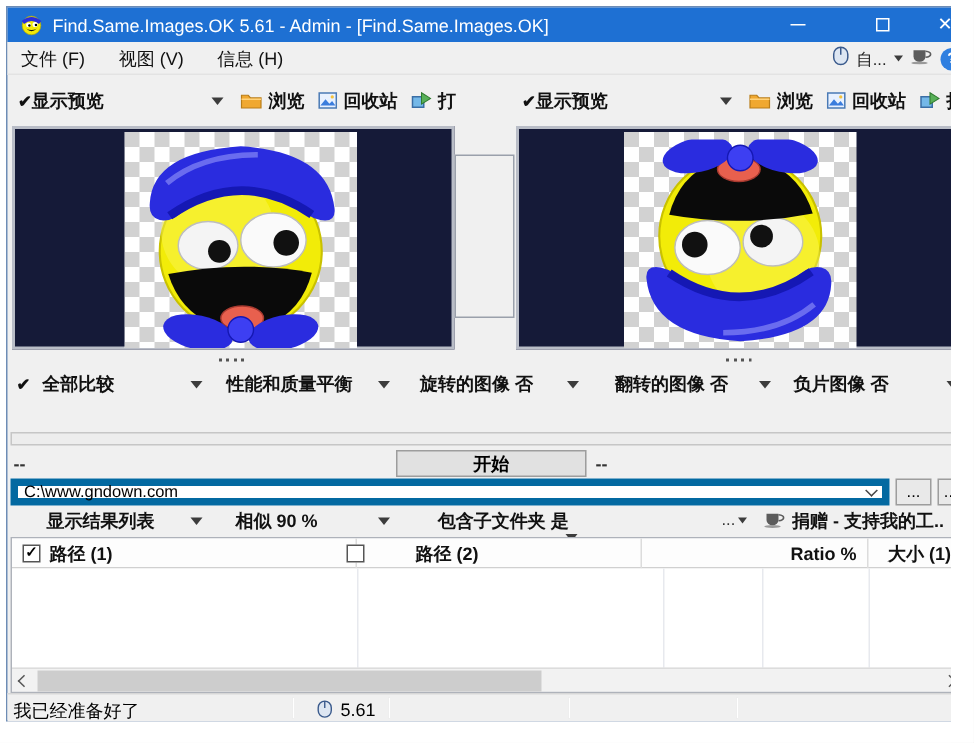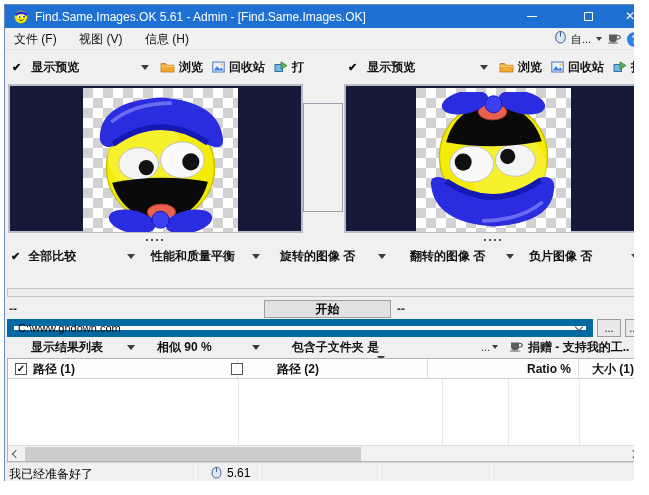--- a/index.html
+++ b/index.html
@@ -28,21 +28,21 @@
   .arr.sm { border-left-width:3px; border-right-width:3px; border-top-width:4px; }
   .chev { display:inline-block; width:6px; height:6px; border-right:1.5px solid #444; border-bottom:1.5px solid #444; transform:rotate(45deg); margin-top:-3px; }
 
   .help-circle { width:15px; height:15px; border-radius:50%; background:#2f7fe0; color:#fff; font-size:10px; font-weight:bold; text-align:center; line-height:15px; }
 
   
   .panel-toolbar { position:absolute; top:50px; height:24px; display:flex; align-items:center; font-size:12px; font-weight:bold; color:#111; }
   .pt-left { left:3px; width:296px; }
   .pt-right{ left:339px; width:299px; }
   .combo-preview { display:flex; align-items:center; width:165px; }
-  .combo-preview .lbl { margin-left:10px; }
+  .combo-preview .lbl { }
   .combo-preview .arr { margin-left:auto; margin-right:2px; }
   .tb-btn { display:flex; align-items:center; gap:4px; margin-left:9px; white-space:nowrap; }
   .check-glyph { font-size:11px; margin-left:4px; }
 
   
   .preview { position:absolute; top:79px; height:149px; background:#151a38; border:2px solid #b9bdc7; }
   .prev-left { left:3px; width:295px; }
   .prev-right{ left:339px; width:296px; }
   .artwork { position:absolute; top:2px; width:155px; height:144px;
              background:repeating-conic-gradient(#ffffff 0% 25%, #d2d2d2 0% 50%); background-size:20px 20px; }
@@ -63,21 +63,21 @@
   
   .msgbar { position:absolute; left:2px; top:260px; width:635px; height:20px; background:#f4f4f4; border:1px solid #b5b5b5;
             font-size:12px; font-weight:bold; text-align:center; line-height:18px; color:#000; }
   .progress { position:absolute; left:2px; top:283px; width:635px; height:9px; background:#ededed; border:1px solid #c6c6c6; }
   .dash { position:absolute; top:297px; font-size:12px; font-weight:bold; color:#333; }
   .dash-l { left:4px; } .dash-r { left:392px; }
   .start-btn { position:absolute; left:259px; top:295px; width:127px; height:18px; background:#e1e1e1; border:1px solid #9d9d9d;
                font-size:12px; font-weight:bold; text-align:center; line-height:16px; color:#000; }
 
   
-  .path-input { position:absolute; left:2px; top:314px; width:586px; height:18px; background:#fff; border:7px solid #0369a1;
+  .path-input { position:absolute; left:2px; top:314px; width:586px; height:18px; background:#fff; border:5px solid #0369a1;
                 font-size:11px; color:#000; display:flex; align-items:center; padding:0 4px; }
   .path-input .chev { margin-left:auto; }
   .dots-btn { position:absolute; top:314px; height:18px; background:#e9e9e9; border:1px solid #9d9d9d; font-size:11px;
               text-align:center; line-height:16px; color:#000; }
   .dots-1 { left:592px; width:24px; } .dots-2 { left:620px; width:24px; }
 
   
   .more-combo { position:absolute; left:476px; top:334px; height:16px; display:flex; align-items:center; gap:2px; font-size:11px; color:#333; }
   .donate-combo { position:absolute; left:504px; top:334px; width:134px; height:16px; display:flex; align-items:center; gap:4px;
                   font-size:12px; font-weight:bold; color:#111; }

